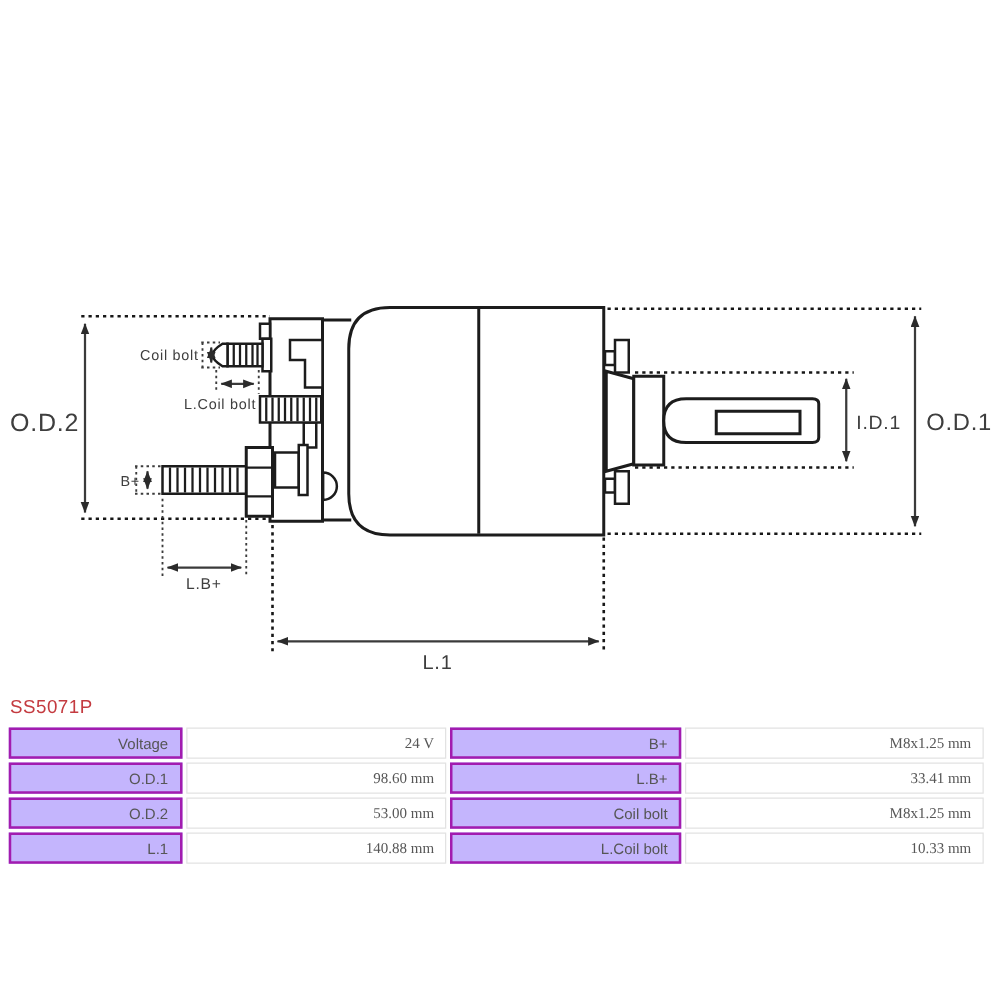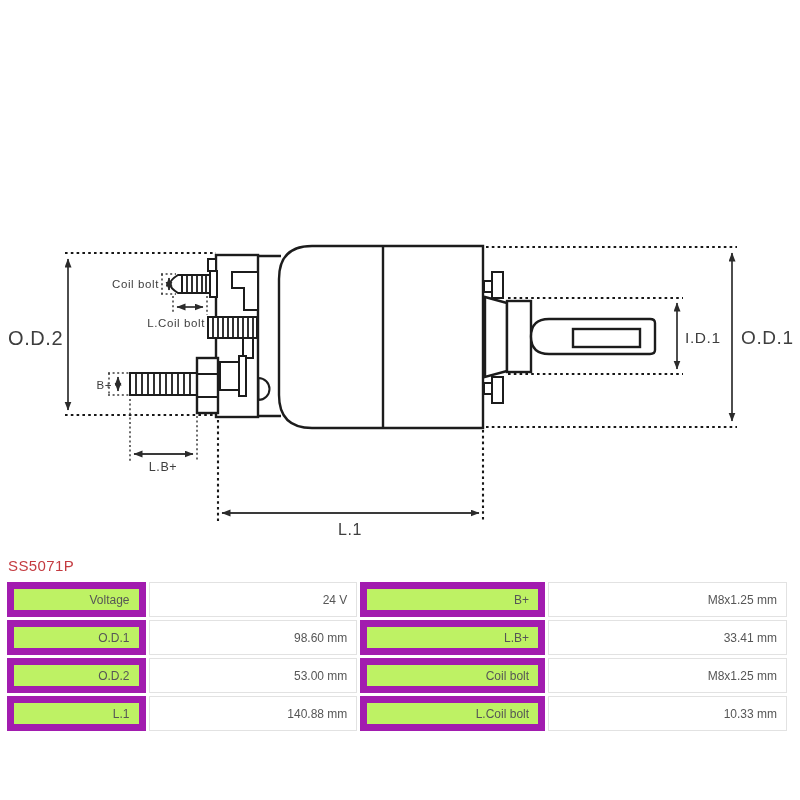--- a/index.html
+++ b/index.html
@@ -45,26 +45,27 @@
     height: 21px;
     font-size: 12px;
     color: #565656;
     text-align: right;
     padding: 0 9px 0 0;
     vertical-align: middle;
     white-space: nowrap;
     overflow: hidden;
   }
   td.lbl {
-    background: #bef264;
-    border: 7px solid #a21caf;
+    background: #c4b5fd;
+    border: 2px solid #a21caf;
   }
   td.val {
     background: #ffffff;
     border: 1px solid #e2e2e2;
+    font-family: Liberation Serif, serif;
   }
   
   .outline { fill: #ffffff; stroke: #1c1c1c; stroke-width: 2.4; stroke-linejoin: miter; }
   .outline-thin { fill: #ffffff; stroke: #1c1c1c; stroke-width: 2; }
   .hatch { stroke: #1c1c1c; stroke-width: 1.8; fill: none; }
   .solidline { stroke: #1c1c1c; stroke-width: 2.4; fill: none; }
   .dash { stroke: #171717; stroke-width: 2.1; fill: none; stroke-dasharray: 2.6 3.2; }
   .dot { stroke: #3c3c3c; stroke-width: 1.5; fill: none; stroke-dasharray: 2 2.6; }
   .dim { stroke: #3a3a3a; stroke-width: 1.8; fill: none; }
   .dimtext { fill: #3e3e3e; font-family: "Liberation Sans", sans-serif; letter-spacing: 0.6px; }

